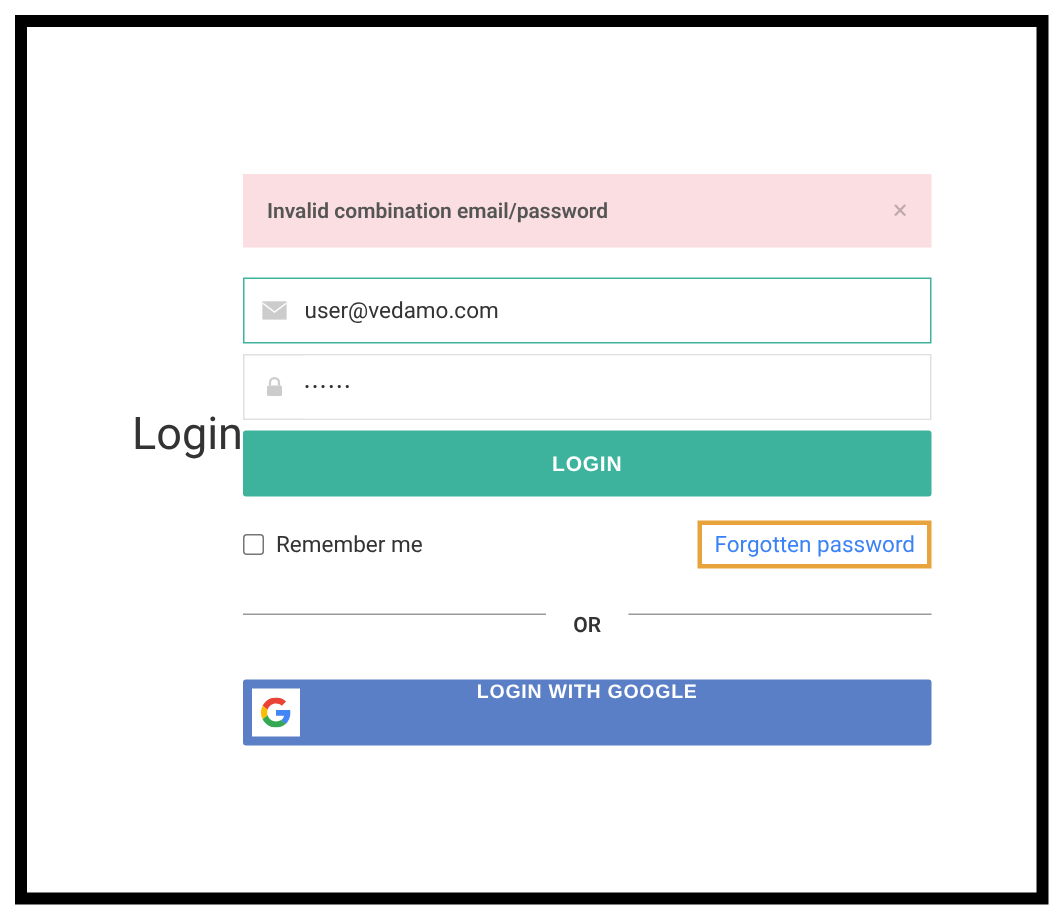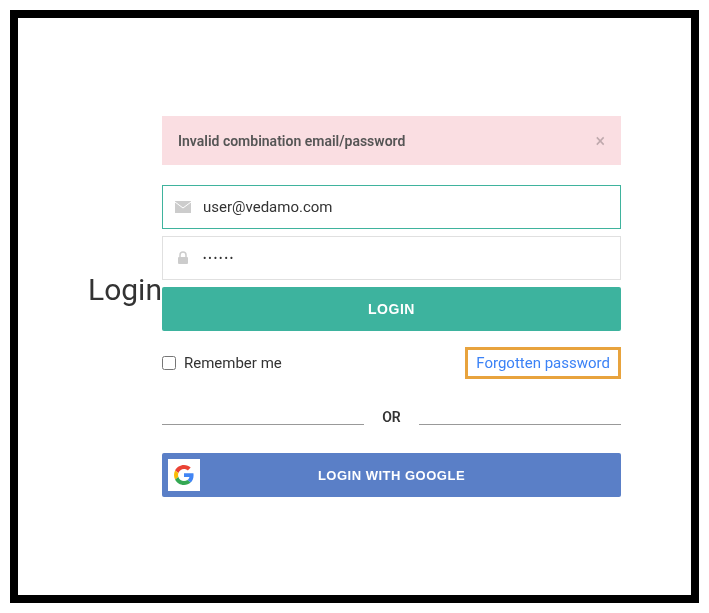--- a/index.html
+++ b/index.html
@@ -109,21 +109,21 @@
     .forgot-link {
       color: #3b82f6;
       font-size: 15px;
       text-decoration: none;
       padding: 4px 8px;
       border: 3px solid #e8a33d;
       cursor: pointer;
     }
     .divider {
       display: flex;
-      align-items: flex-end;
+      align-items: flex-start;
       margin: 30px 0 28px;
     }
     .divider-line {
       flex: 1;
       height: 1px;
       background: #999;
     }
     .divider-text {
       padding: 0 18px;
       color: #333;
@@ -136,21 +136,21 @@
       background: #5a7fc7;
       color: #fff;
       border: none;
       font-size: 13px;
       font-weight: 700;
       letter-spacing: 0.5px;
       cursor: pointer;
       border-radius: 2px;
       position: relative;
       display: flex;
-      align-items: center;
+      align-items: flex-start;
       justify-content: center;
     }
     .google-icon-box {
       position: absolute;
       left: 6px;
       top: 6px;
       width: 32px;
       height: 32px;
       background: #fff;
       display: flex;

